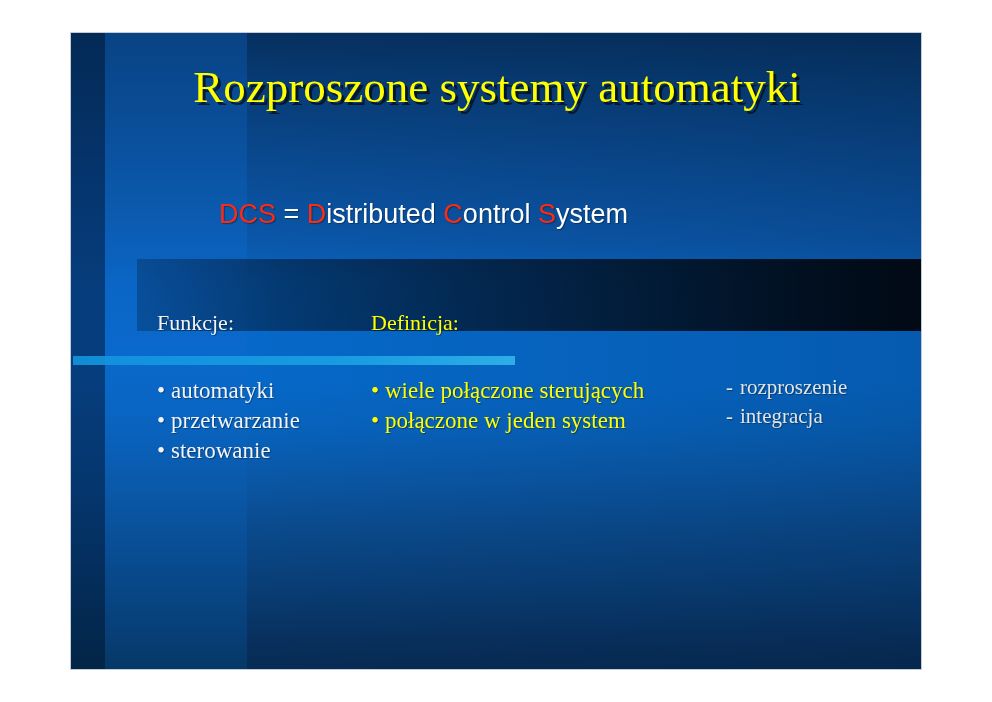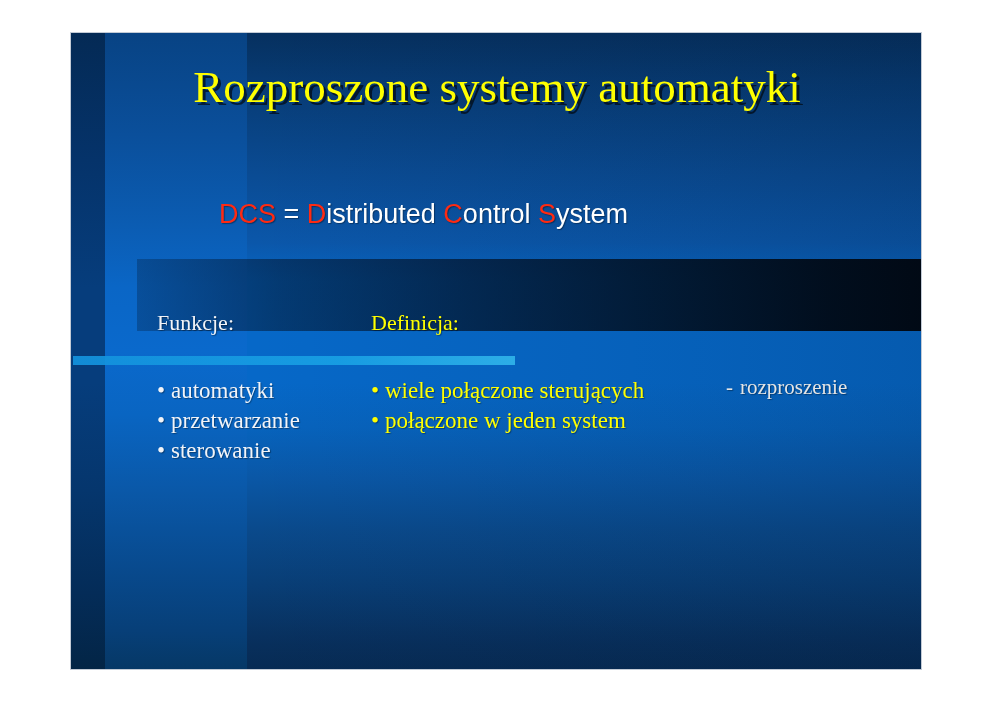--- a/index.html
+++ b/index.html
@@ -206,16 +206,17 @@
       <span class="bullet-row"><span class="bullet-mark">•</span><span>sterowanie</span></span>
     </div>
 
     <div class="bullet-col mid">
       <span class="bullet-row"><span class="bullet-mark">•</span><span>wiele połączone sterujących</span></span>
       <span class="bullet-row"><span class="bullet-mark">•</span><span>połączone w jeden system</span></span>
     </div>
 
     <div class="bullet-col right">
       <span class="bullet-row"><span class="bullet-mark">-</span><span>rozproszenie</span></span>
+      <span class="bullet-row"><span class="bullet-mark">-</span><span>integracja</span></span>
     </div>
 
   </div>
 </div>
 
 </body></html>

